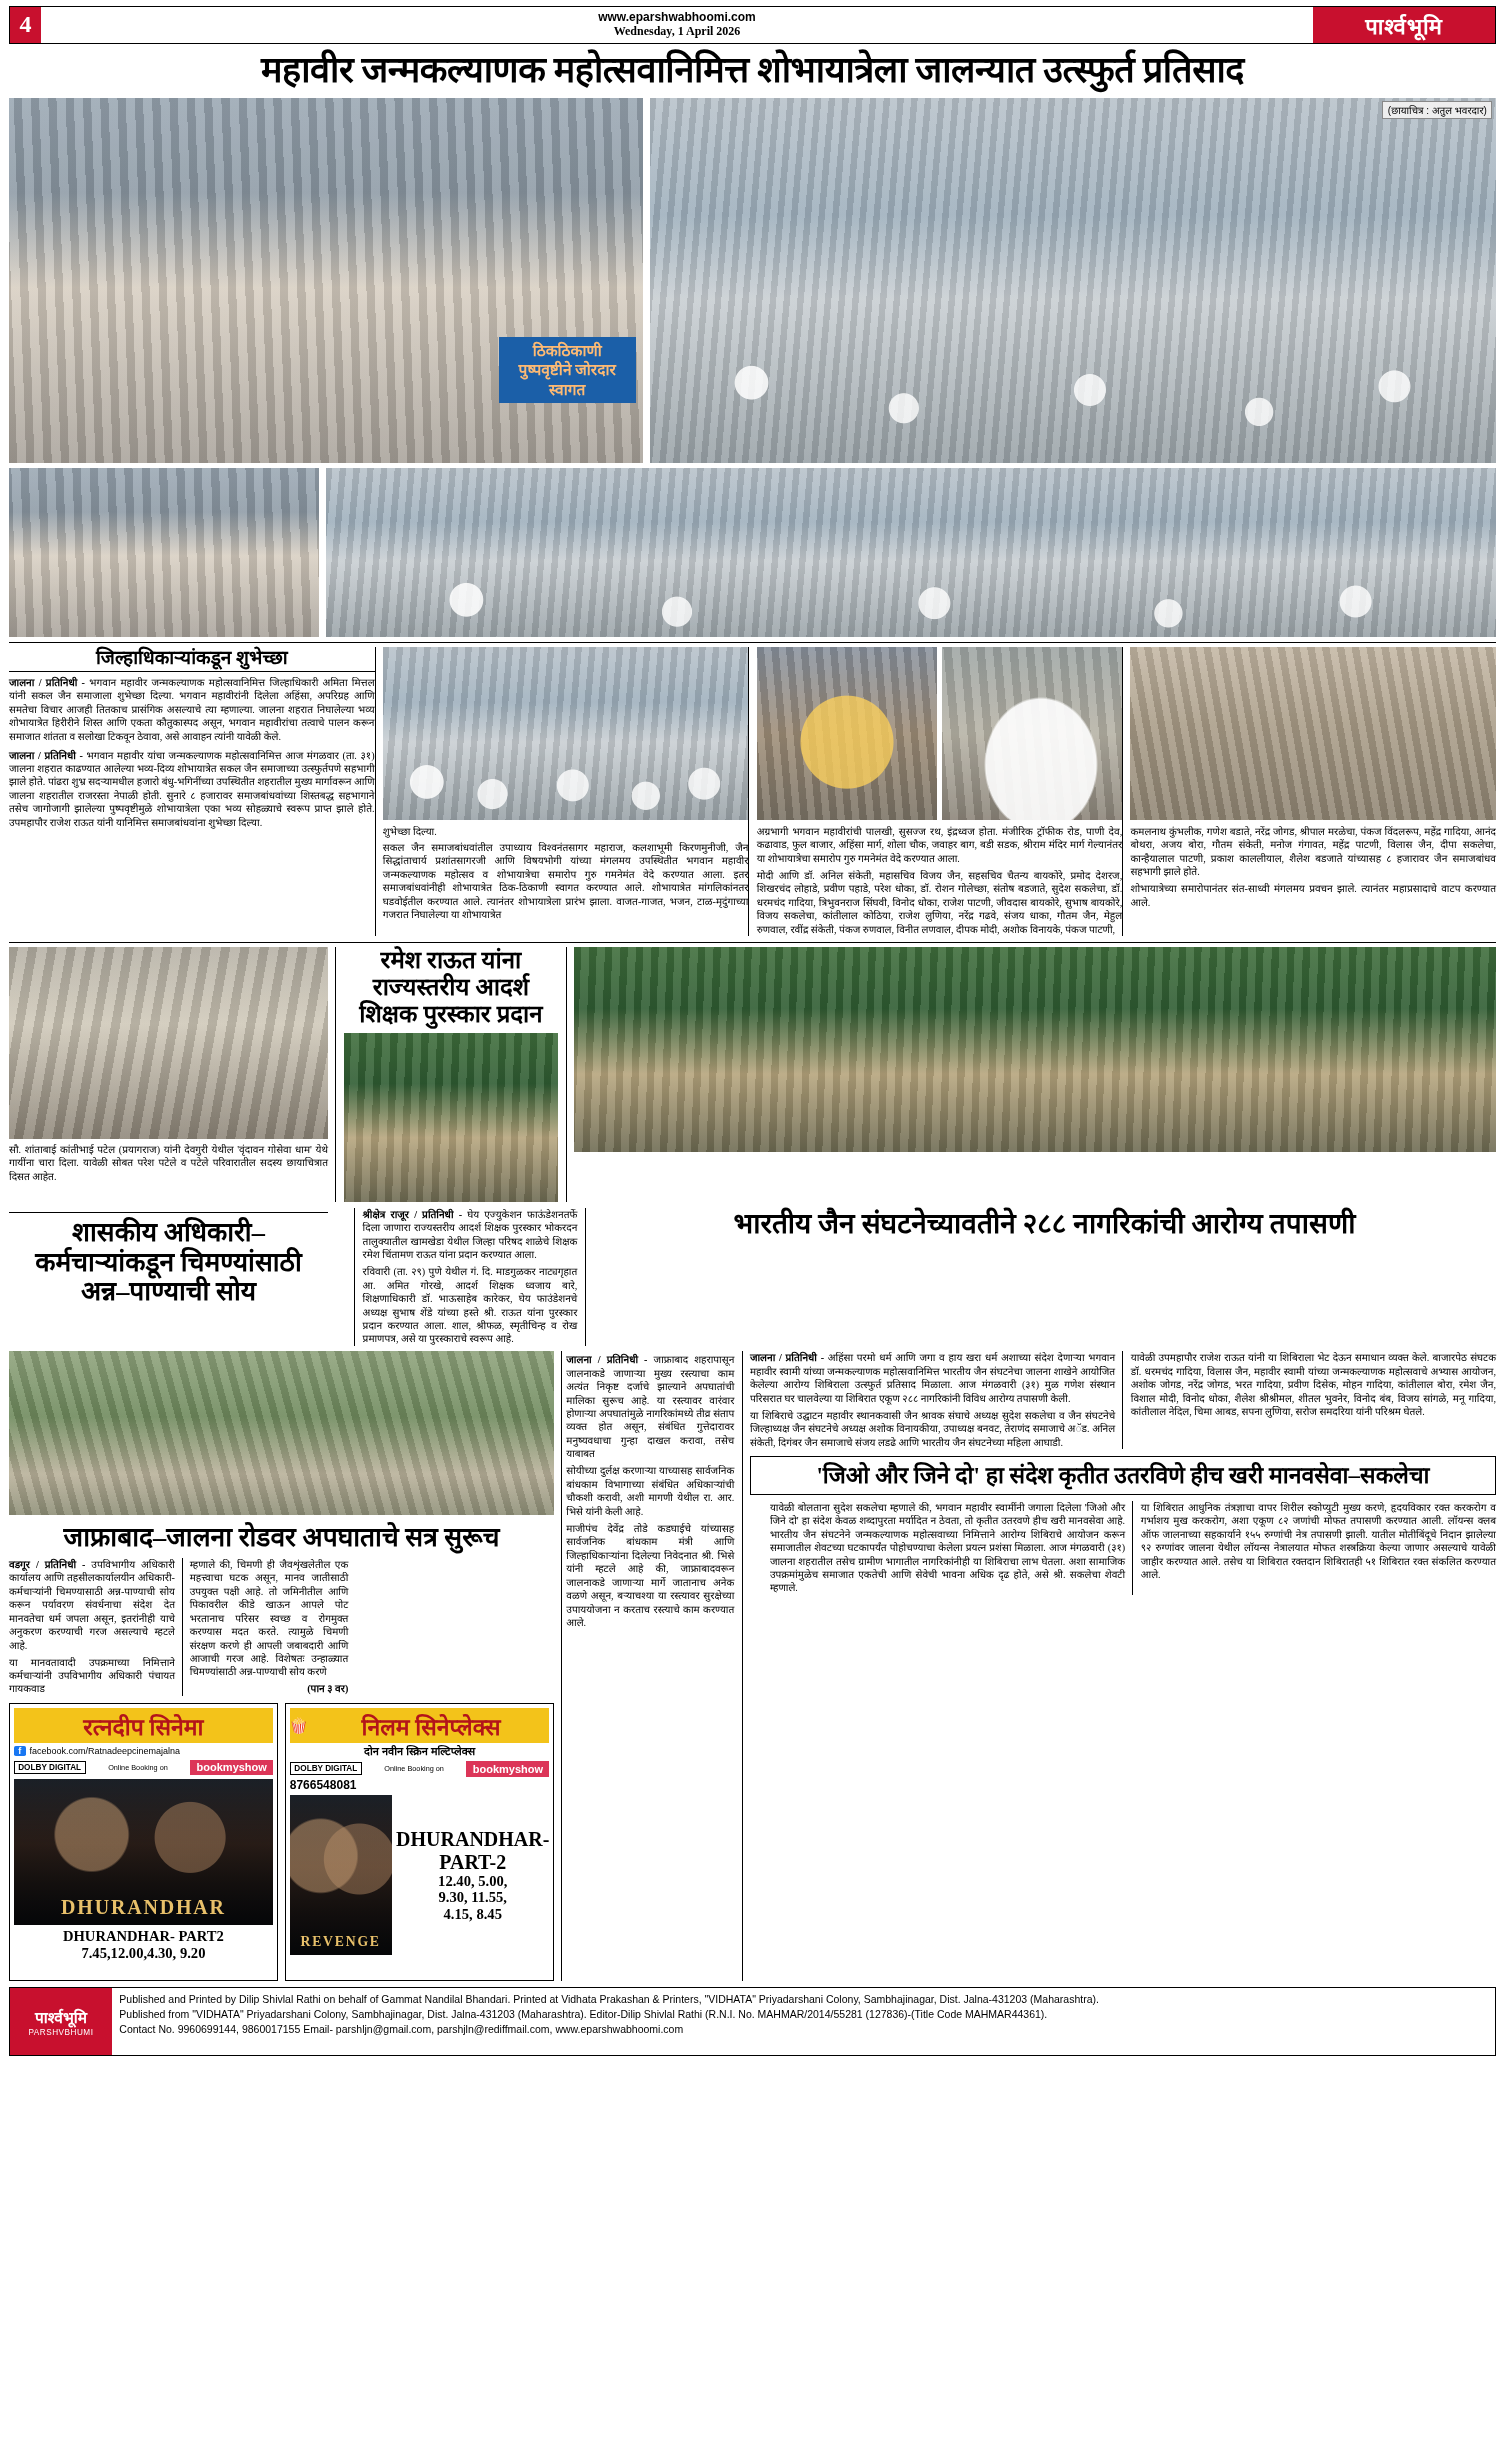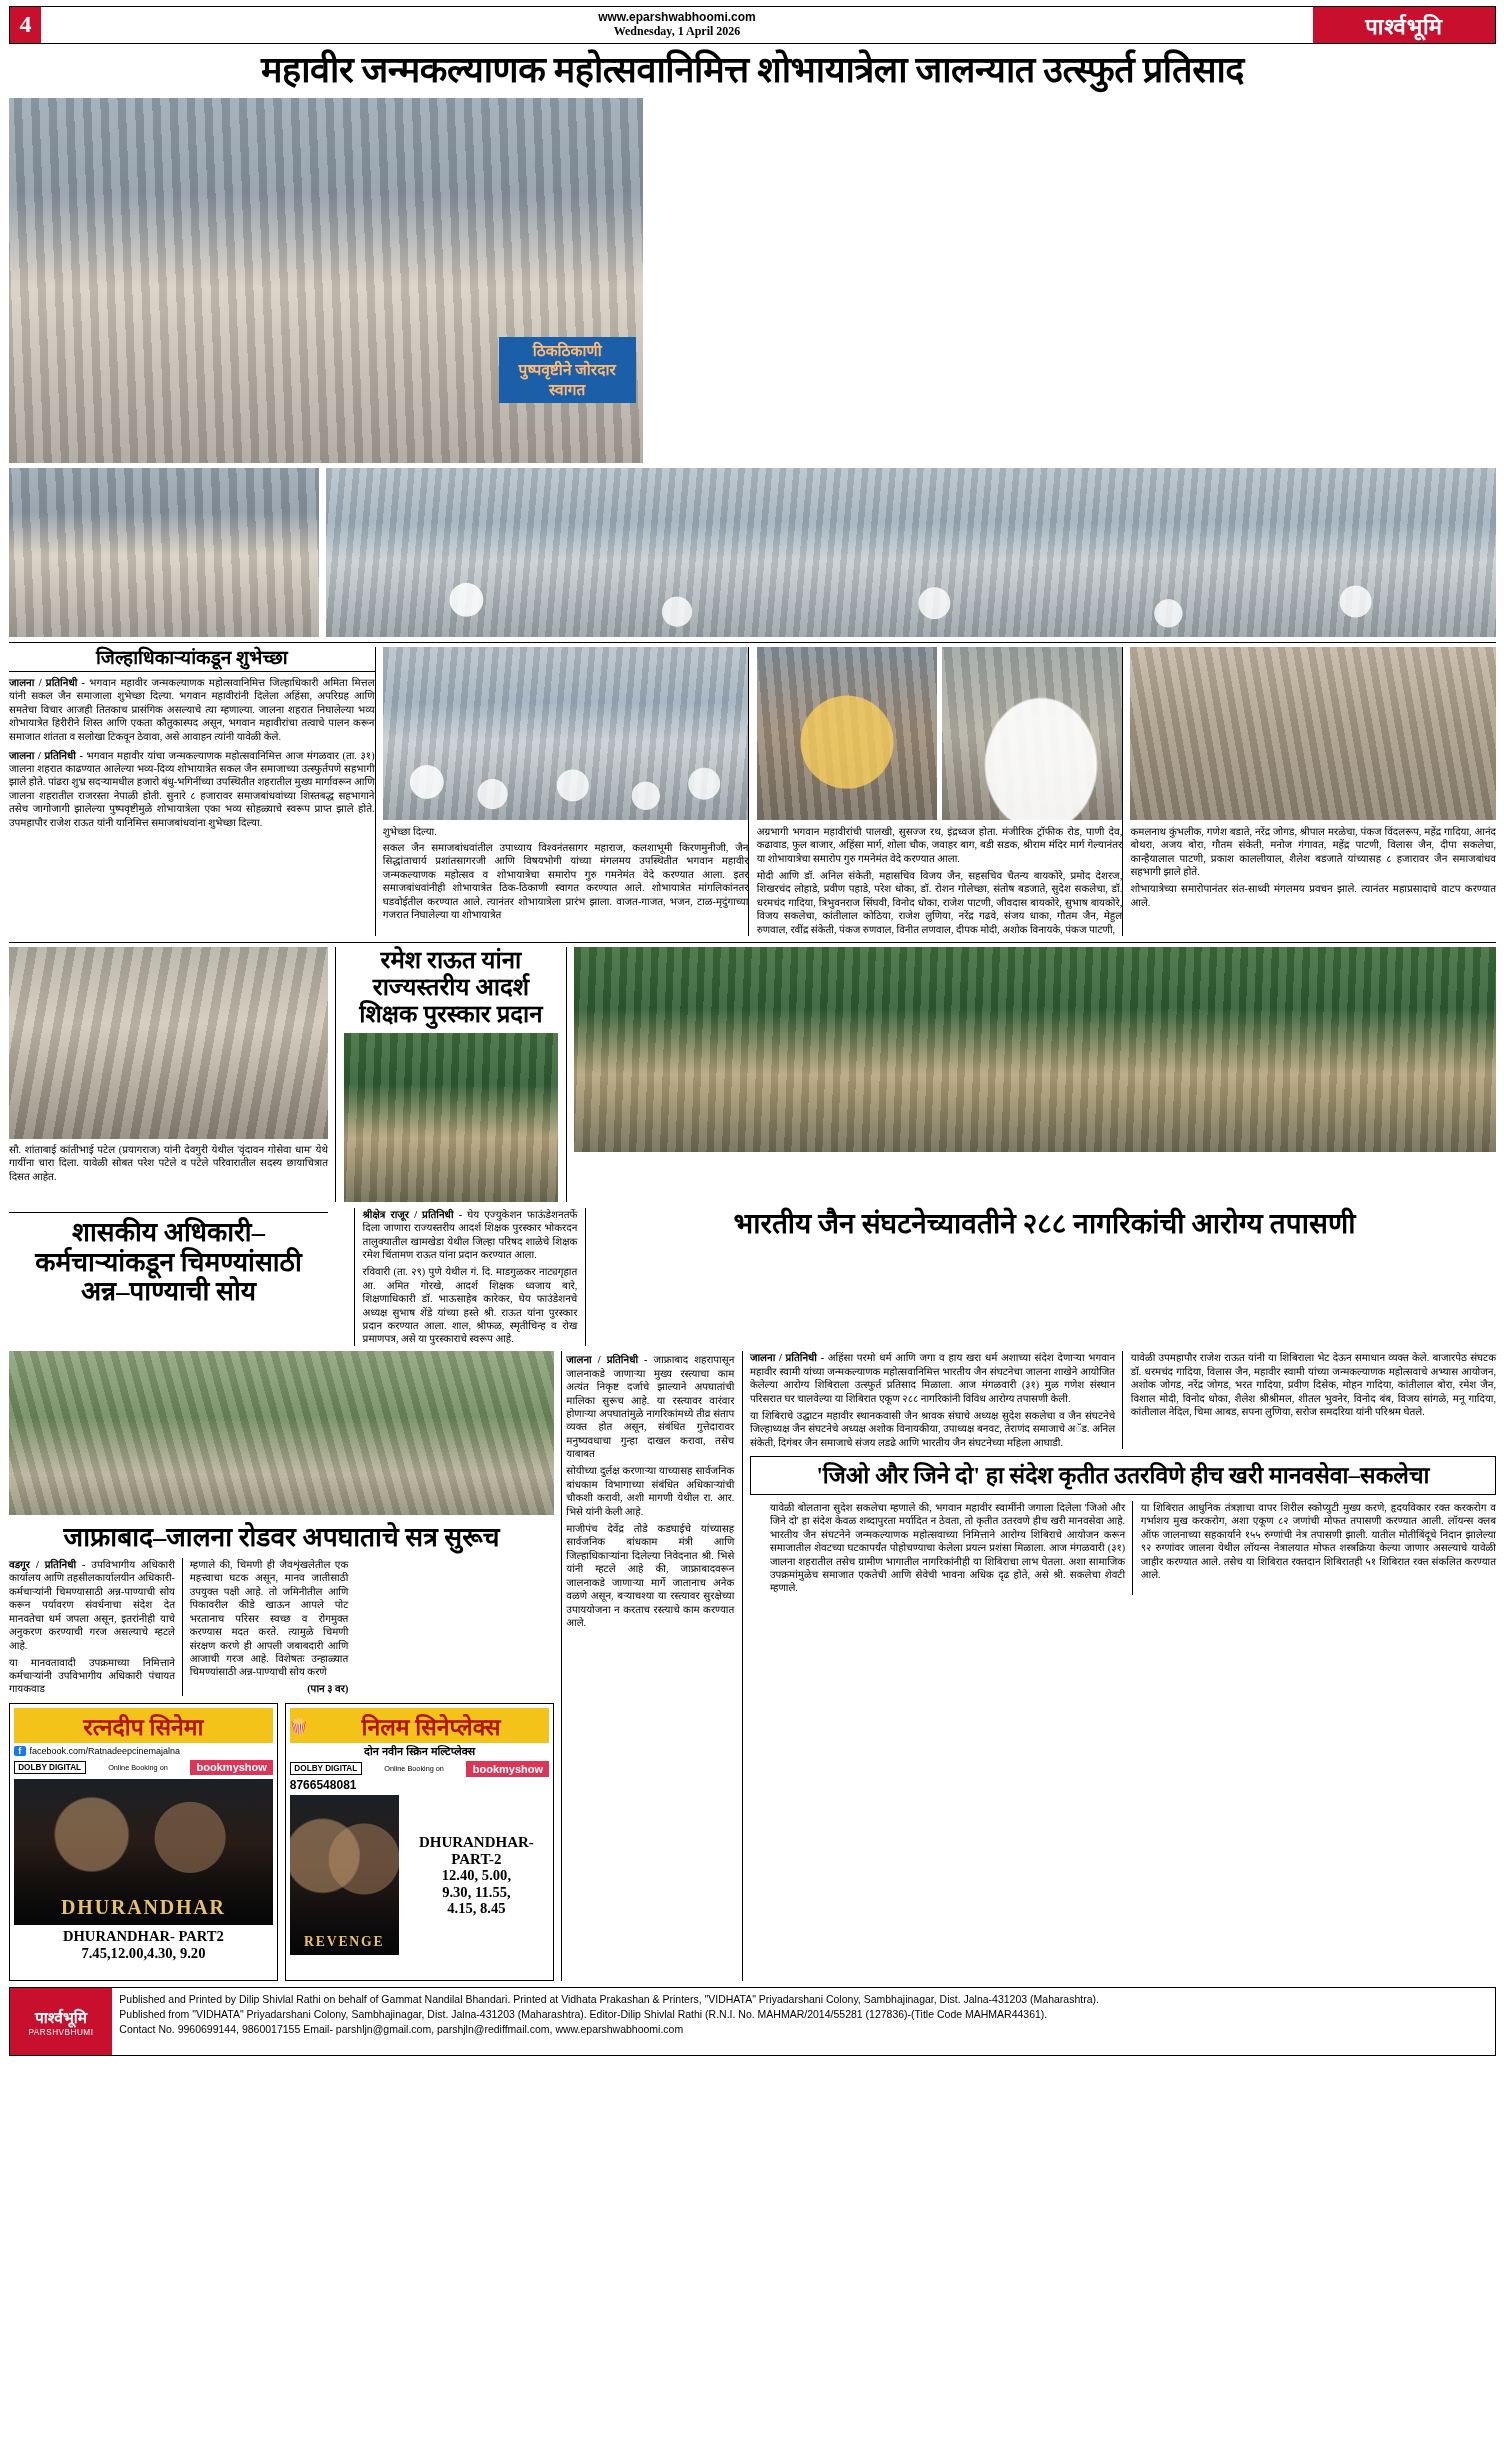--- a/index.html
+++ b/index.html
@@ -253,20 +253,24 @@
     <div class="mh-logo">पार्श्वभूमि</div>
   </div>
 
   <div class="main-headline">महावीर जन्मकल्याणक महोत्सवानिमित्त शोभायात्रेला जालन्यात उत्स्फुर्त प्रतिसाद</div>
 
   <div style="display:flex; gap:7.3px; height:365px;">
     <div class="photo" style="width:634px;">
       <div class="ph-inner tex-street"></div>
       <div class="cap-overlay" style="right:7.3px; bottom:60px; width:137px;">ठिकठिकाणी पुष्पवृष्टीने जोरदार स्वागत</div>
     </div>
+    <div class="photo" style="flex:1;">
+      <div class="ph-inner tex-crowd"></div>
+      <div class="credit">(छायाचित्र : अतुल भवरदार)</div>
+    </div>
   </div>
 
   <div style="display:flex; gap:7.3px; height:169px; margin-top:5.5px;">
     <div class="photo" style="width:310px;">
         <div class="ph-inner tex-street"></div>
       </div>
     <div class="photo" style="flex:1;">
         <div class="ph-inner tex-crowd"></div>
       </div>
   </div>
@@ -414,21 +418,21 @@
             <span style="font-size:7.3px;">Online Booking on</span>
             <span class="bms">bookmyshow</span>
           </div>
           <div style="font-weight:bold; font-size:12px; text-align:left; margin-top:1.8px;">8766548081</div>
           <div style="display:flex; gap:4.6px; margin-top:2.7px;">
             <div class="poster" style="width:109px; height:160px;">
               <div class="pf"></div>
               <div class="poster-title" style="font-size:13.7px;">REVENGE</div>
             </div>
             <div style="flex:1; display:flex; flex-direction:column; justify-content:center;">
-              <div class="sec-head" style="font-size:15px;">DHURANDHAR- PART-2</div>
+              <div class="sec-head" style="font-size:20px;">DHURANDHAR- PART-2</div>
               <div class="sec-head" style="font-size:14.6px;">12.40, 5.00,</div>
               <div class="sec-head" style="font-size:14.6px;">9.30, 11.55,</div>
               <div class="sec-head" style="font-size:14.6px;">4.15, 8.45</div>
             </div>
           </div>
         </div>
       </div>
     </div>
 
     <div class="vrule" style="width:173px; padding-left:4px;">

